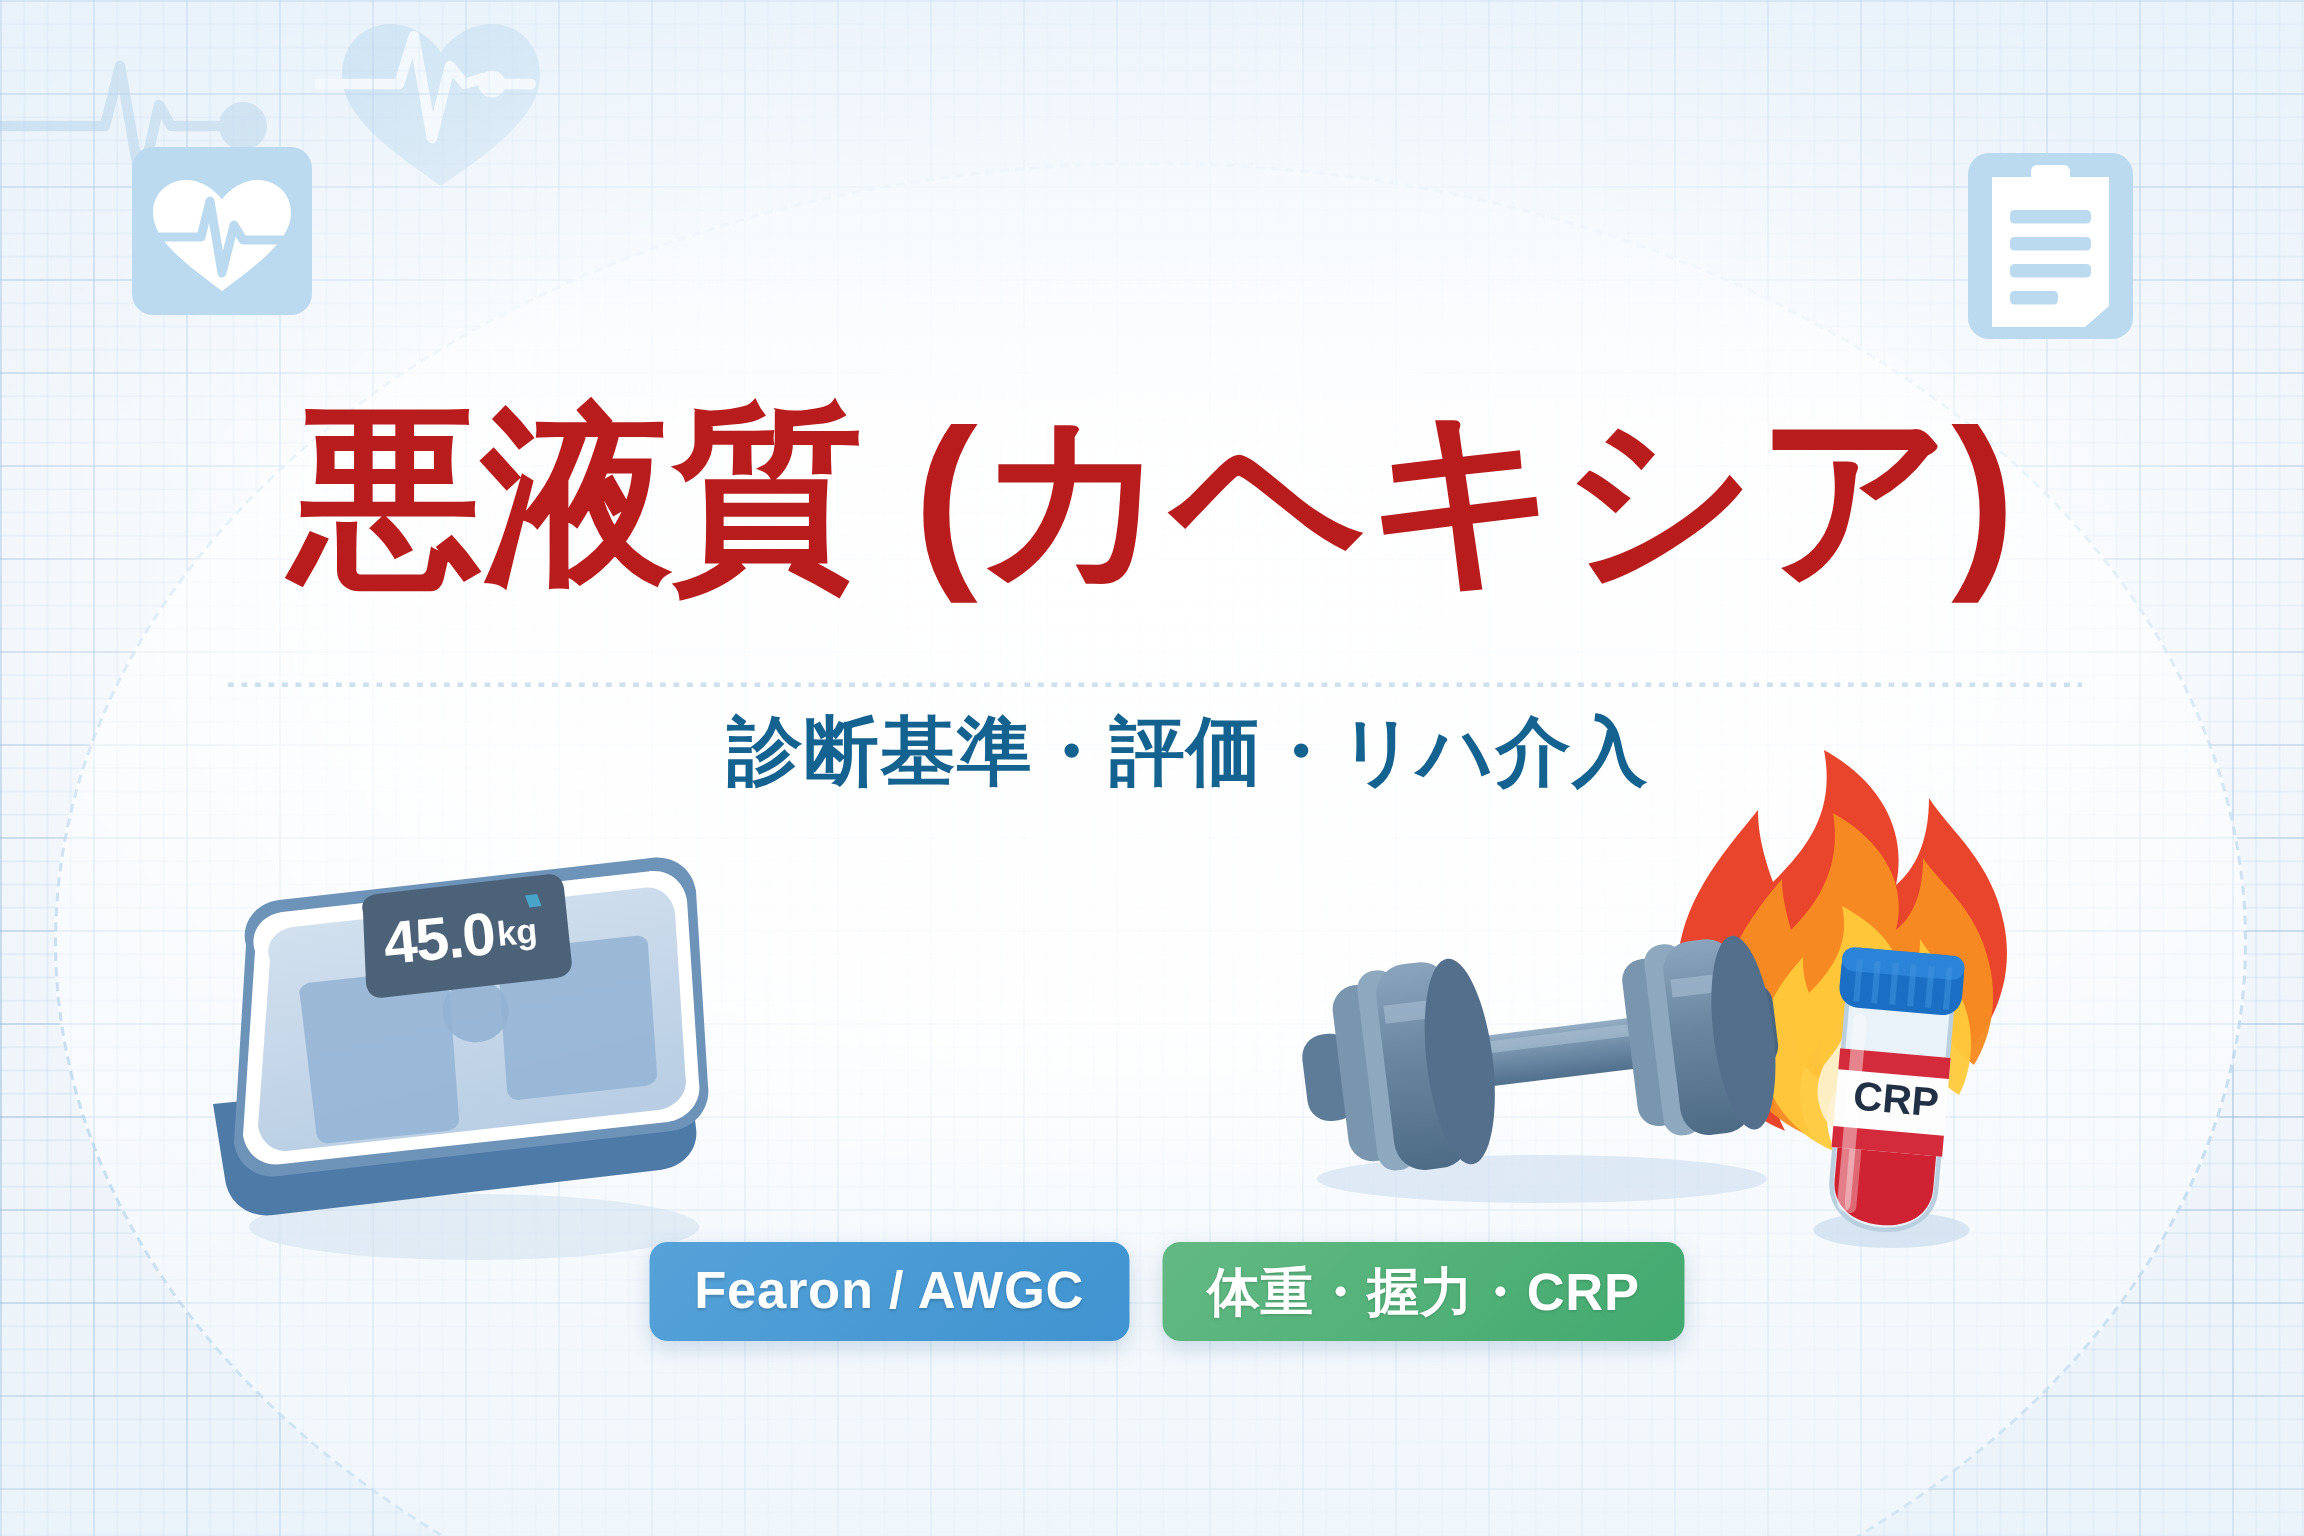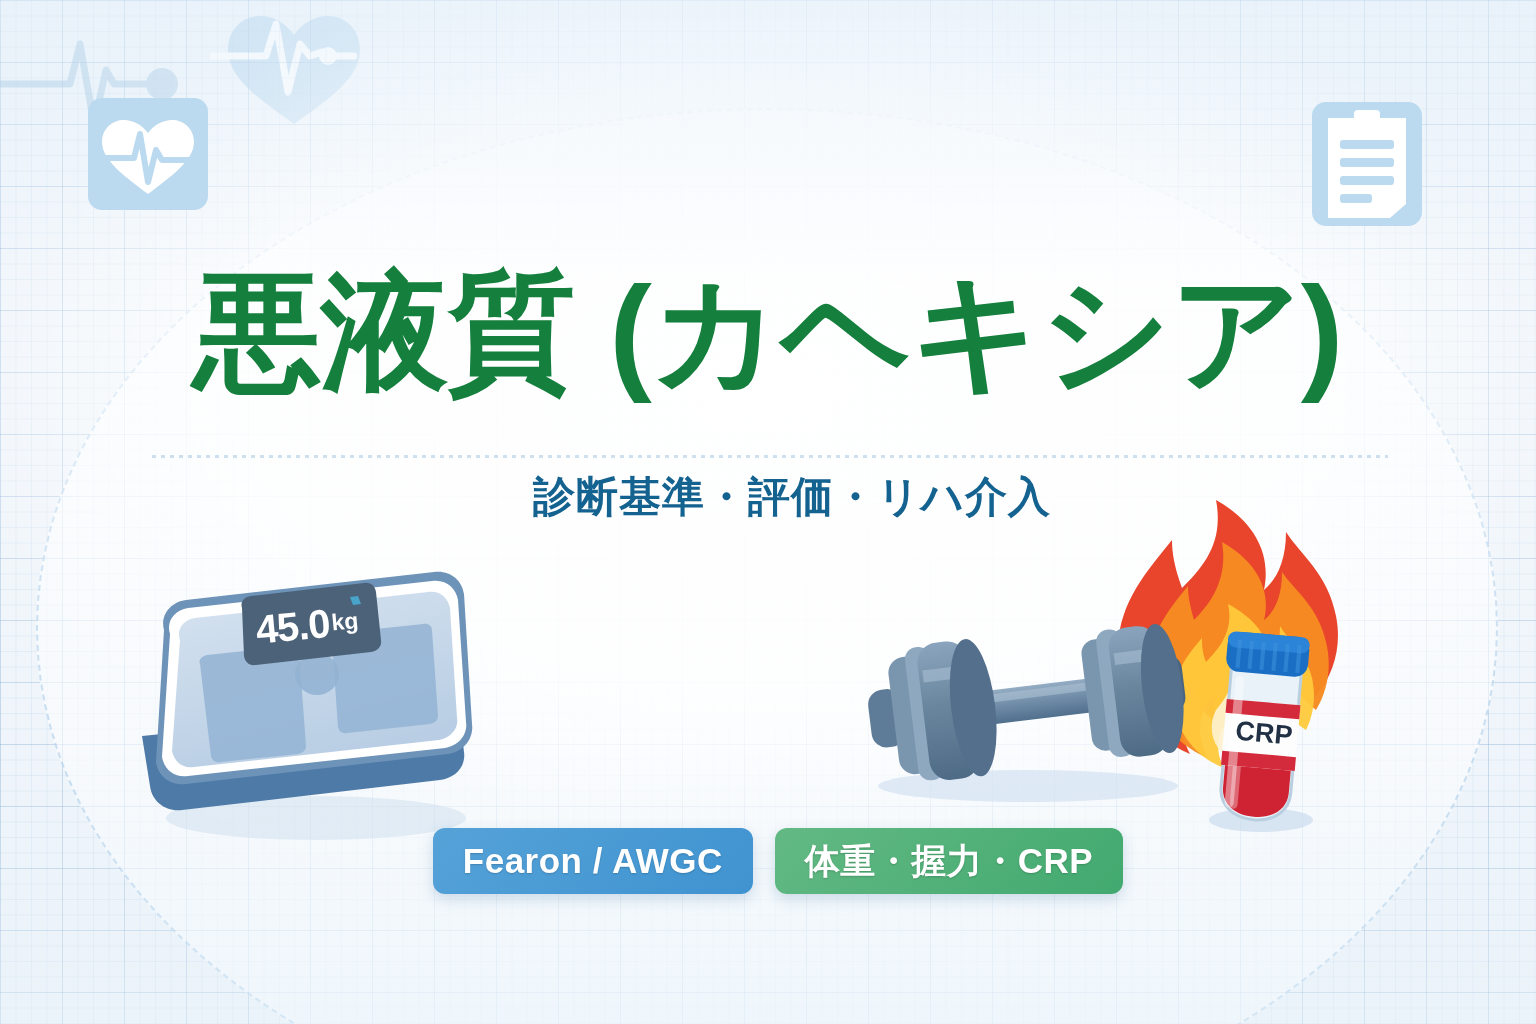--- a/index.html
+++ b/index.html
@@ -72,29 +72,29 @@
   #deco-heart-right   { left: 1334px;top: 518px; width: 200px; height: 132px; }
 
   
   .hero { position: absolute; left: 0; right: 0; text-align: center; }
 
   #main-title {
     top: 268px;
     font-size: 128px;
     line-height: 1;
     font-weight: 700;
-    color: #15803d;
+    color: #b91c1c;
     letter-spacing: -1px;
     white-space: nowrap;
     text-shadow: 0 2px 0 rgba(255,255,255,0.55);
   }
 
   #sub-title {
     top: 476px;
-    font-size: 42px;
+    font-size: 50px;
     line-height: 1;
     font-weight: 700;
     color: #14628f;
     letter-spacing: 1px;
     white-space: nowrap;
     text-shadow: 1px 1px 0 rgba(255,255,255,0.7);
     margin-left: 48px;
   }
 
   

